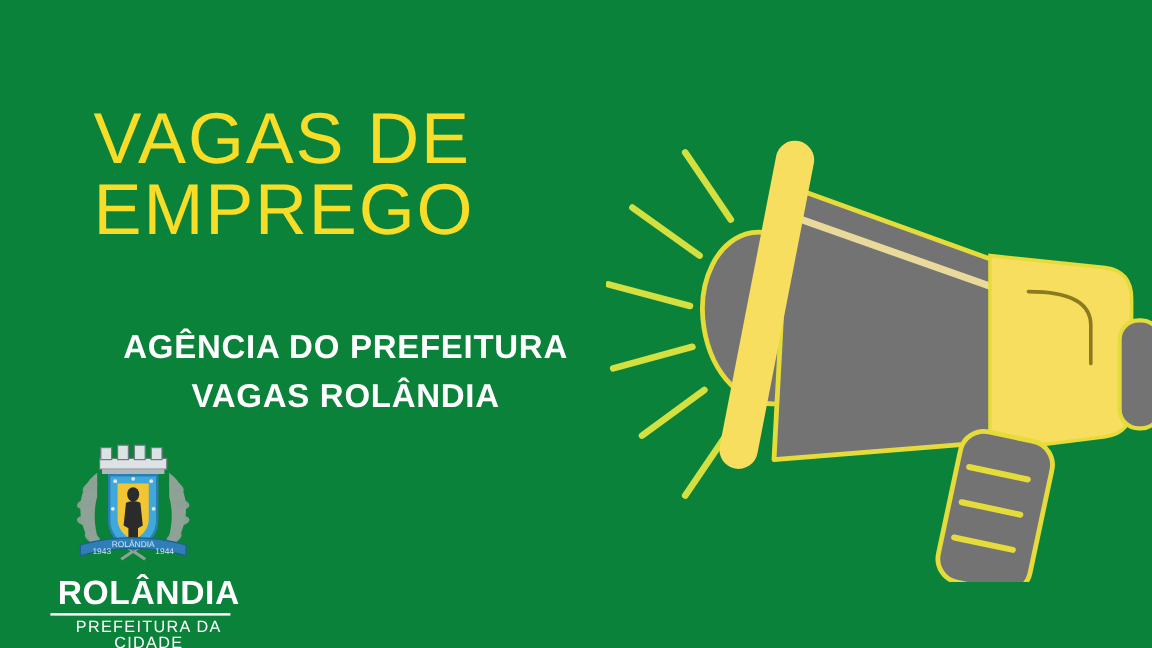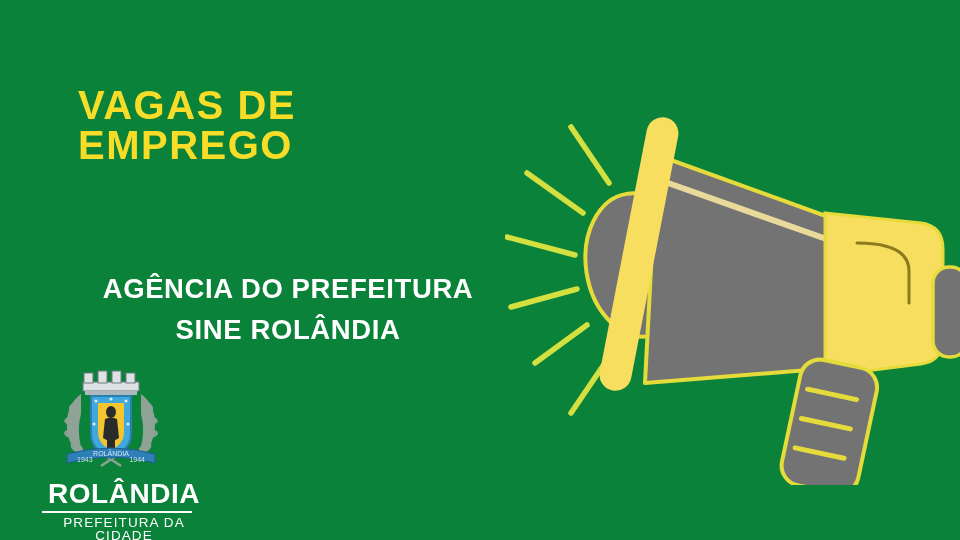--- a/index.html
+++ b/index.html
@@ -18,22 +18,22 @@
     -webkit-font-smoothing: antialiased;
   }
 
   
   .headline {
     position: absolute;
     left: 78px;
     top: 86px;
     width: 420px;
     color: #F7DD27;
-    font-weight: 700;
-    font-size: 40px;
+    font-weight: 400;
+    font-size: 60px;
     line-height: 0.99;
     letter-spacing: 1.5px;
     white-space: pre-line;
     text-align: left;
   }
 
   
   .subheadline {
     position: absolute;
     left: 28px;
@@ -98,21 +98,21 @@
 </head>
 <body>
 
 <div id="poster">
 
   <div class="headline">VAGAS DE
 EMPREGO</div>
 
   <div class="subheadline">
     <span class="sub-line">AGÊNCIA DO PREFEITURA</span>
-    <span class="sub-line">SINE ROLÂNDIA</span>
+    <span class="sub-line">VAGAS ROLÂNDIA</span>
   </div>
 
   <svg class="megaphone" viewBox="0 0 460 390">
 
     <g stroke="#D4E040" stroke-width="5.5" stroke-linecap="round">
       <line x1="66" y1="32" x2="104" y2="88"></line>
       <line x1="22" y1="78" x2="78" y2="118"></line>
       <line x1="2" y1="142" x2="70" y2="160"></line>
       <line x1="6" y1="212" x2="72" y2="194"></line>
       <line x1="30" y1="268" x2="82" y2="230"></line>

